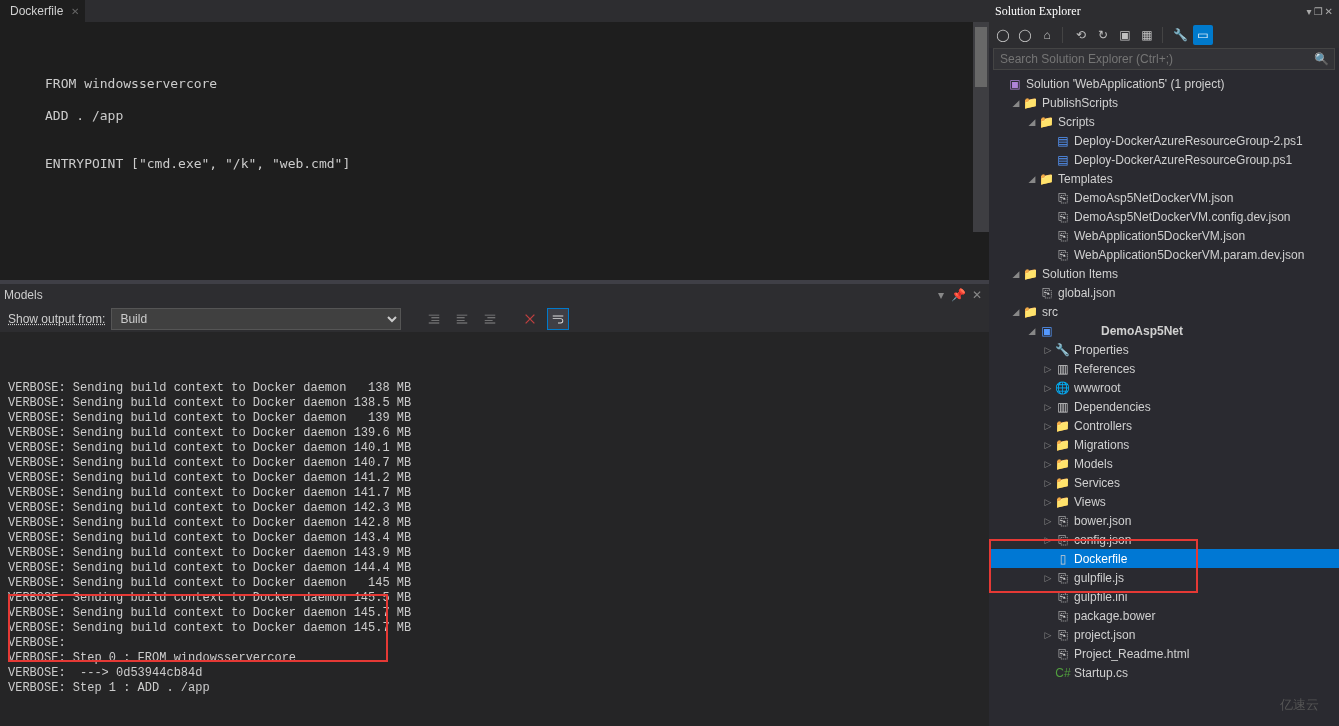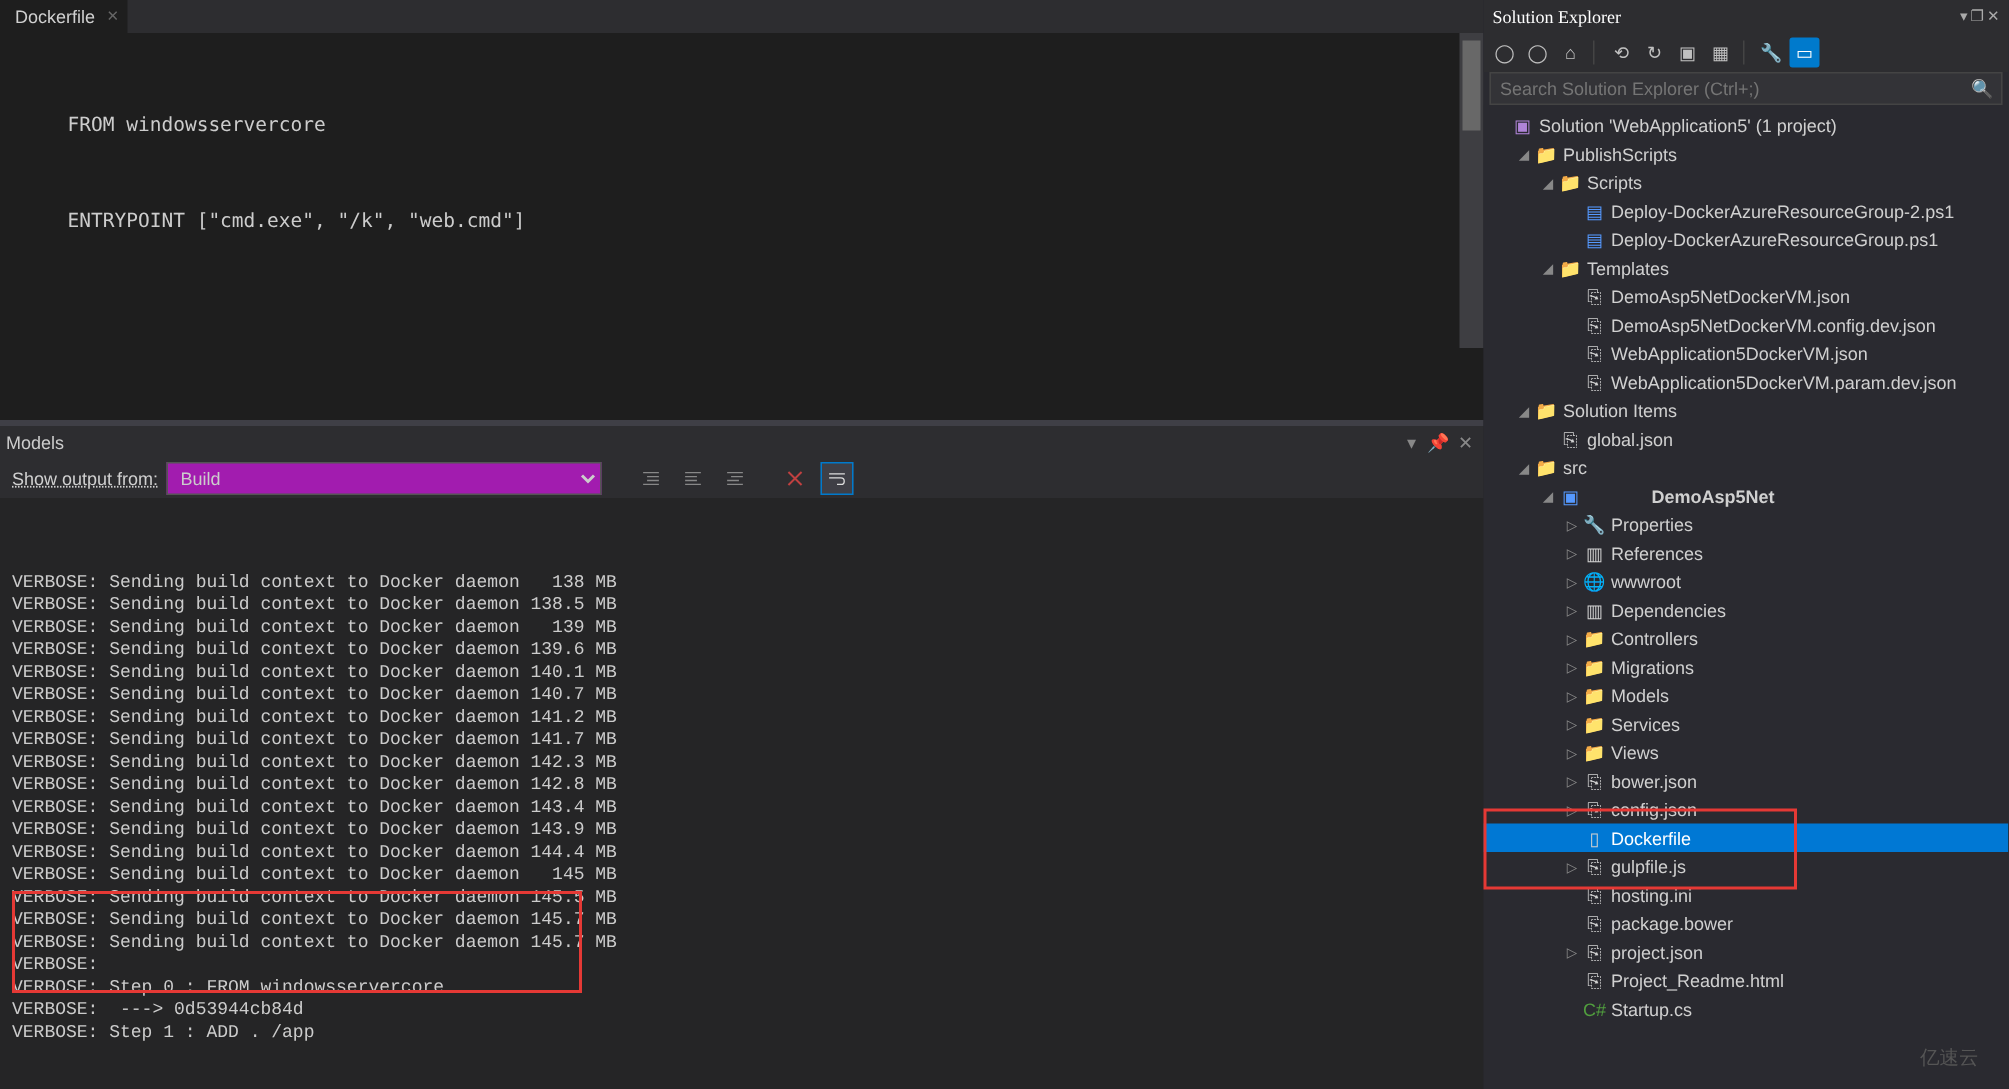--- a/index.html
+++ b/index.html
@@ -28,21 +28,21 @@
 .vsplit { height: 4px; background: #3f3f46; }
 
 
 .output-pane { flex: 1; display: flex; flex-direction: column; background: #252526; }
 .output-header { height: 22px; background: #2d2d30; display: flex; align-items: center; justify-content: space-between; padding: 0 4px; }
 .output-title { color: #ccc; }
 .output-header-icons { display: flex; gap: 2px; }
 .output-header-icons span { width: 16px; height: 16px; display: inline-flex; align-items: center; justify-content: center; color: #888; }
 .output-toolbar { height: 26px; background: #2d2d30; display: flex; align-items: center; padding: 0 8px; gap: 6px; }
 .output-toolbar-label { text-decoration: underline; text-decoration-style: dotted; }
-.output-select { background: #a21caf; border: 1px solid #555; color: #ccc; width: 290px; padding: 2px 4px; font-size: 12px; }
+.output-select { background: #404040; border: 1px solid #555; color: #ccc; width: 290px; padding: 2px 4px; font-size: 12px; }
 .tb-btn { width: 22px; height: 22px; display: inline-flex; align-items: center; justify-content: center; border: 1px solid transparent; }
 .tb-btn.active { border: 1px solid #007acc; background: #3f3f46; }
 .tb-btn svg { width: 14px; height: 14px; }
 .output-body { flex: 1; overflow: auto; padding: 4px 8px; font-family: 'Courier New', monospace; font-size: 12px; color: #ccc; background: #252526; position: relative; white-space: pre; line-height: 15px; }
 .output-body .red-box2 { position: absolute; border: 2px solid #e53935; left: 8px; top: 262px; width: 380px; height: 68px; pointer-events: none; }
 
 
 .se-title { height: 22px; background: #2d2d30; display: flex; align-items: center; padding: 0 6px; justify-content: space-between; font-family: Liberation Serif, serif; }
 .se-title-text { color: #fff; font-size: 12px; }
 .se-title-icons { display: flex; gap: 2px; color: #aaa; font-size: 10px; }
@@ -82,20 +82,21 @@
   <div class="tab-bar">
     <div class="tab">
       <span>Dockerfile</span>
       <span class="tab-close">✕</span>
     </div>
   </div>
   <div class="editor-wrap" style="position:relative;">
     <div class="editor" id="editor-lines">
         <div class="line">FROM windowsservercore</div>
         <div class="line">&nbsp;</div>
+        <div class="line">ADD . /app</div>
         <div class="line">&nbsp;</div>
         <div class="line">&nbsp;</div>
         <div class="line">ENTRYPOINT ["cmd.exe", "/k", "web.cmd"]</div>
       </div>
     <div class="red-box" style="top:0;"></div>
     <div class="scrollbar-right" style="top:0;height:210px;">
       <div class="scrollthumb" style="height:60px;margin-top:5px;"></div>
     </div>
   </div>
   <div class="vsplit"></div>
@@ -308,21 +309,21 @@
         <span class="label">Dockerfile</span>
       </div>
       <div class="tree-item" style="padding-left: 52px;">
         <span class="chev">▷</span>
         <span class="ticon ic-json">⎘</span>
         <span class="label">gulpfile.js</span>
       </div>
       <div class="tree-item" style="padding-left: 52px;">
         <span class="chev"></span>
         <span class="ticon ic-json">⎘</span>
-        <span class="label">hosting.ini</span>
+        <span class="label">gulpfile.ini</span>
       </div>
       <div class="tree-item" style="padding-left: 52px;">
         <span class="chev"></span>
         <span class="ticon ic-json">⎘</span>
         <span class="label">package.bower</span>
       </div>
       <div class="tree-item" style="padding-left: 52px;">
         <span class="chev">▷</span>
         <span class="ticon ic-json">⎘</span>
         <span class="label">project.json</span>

